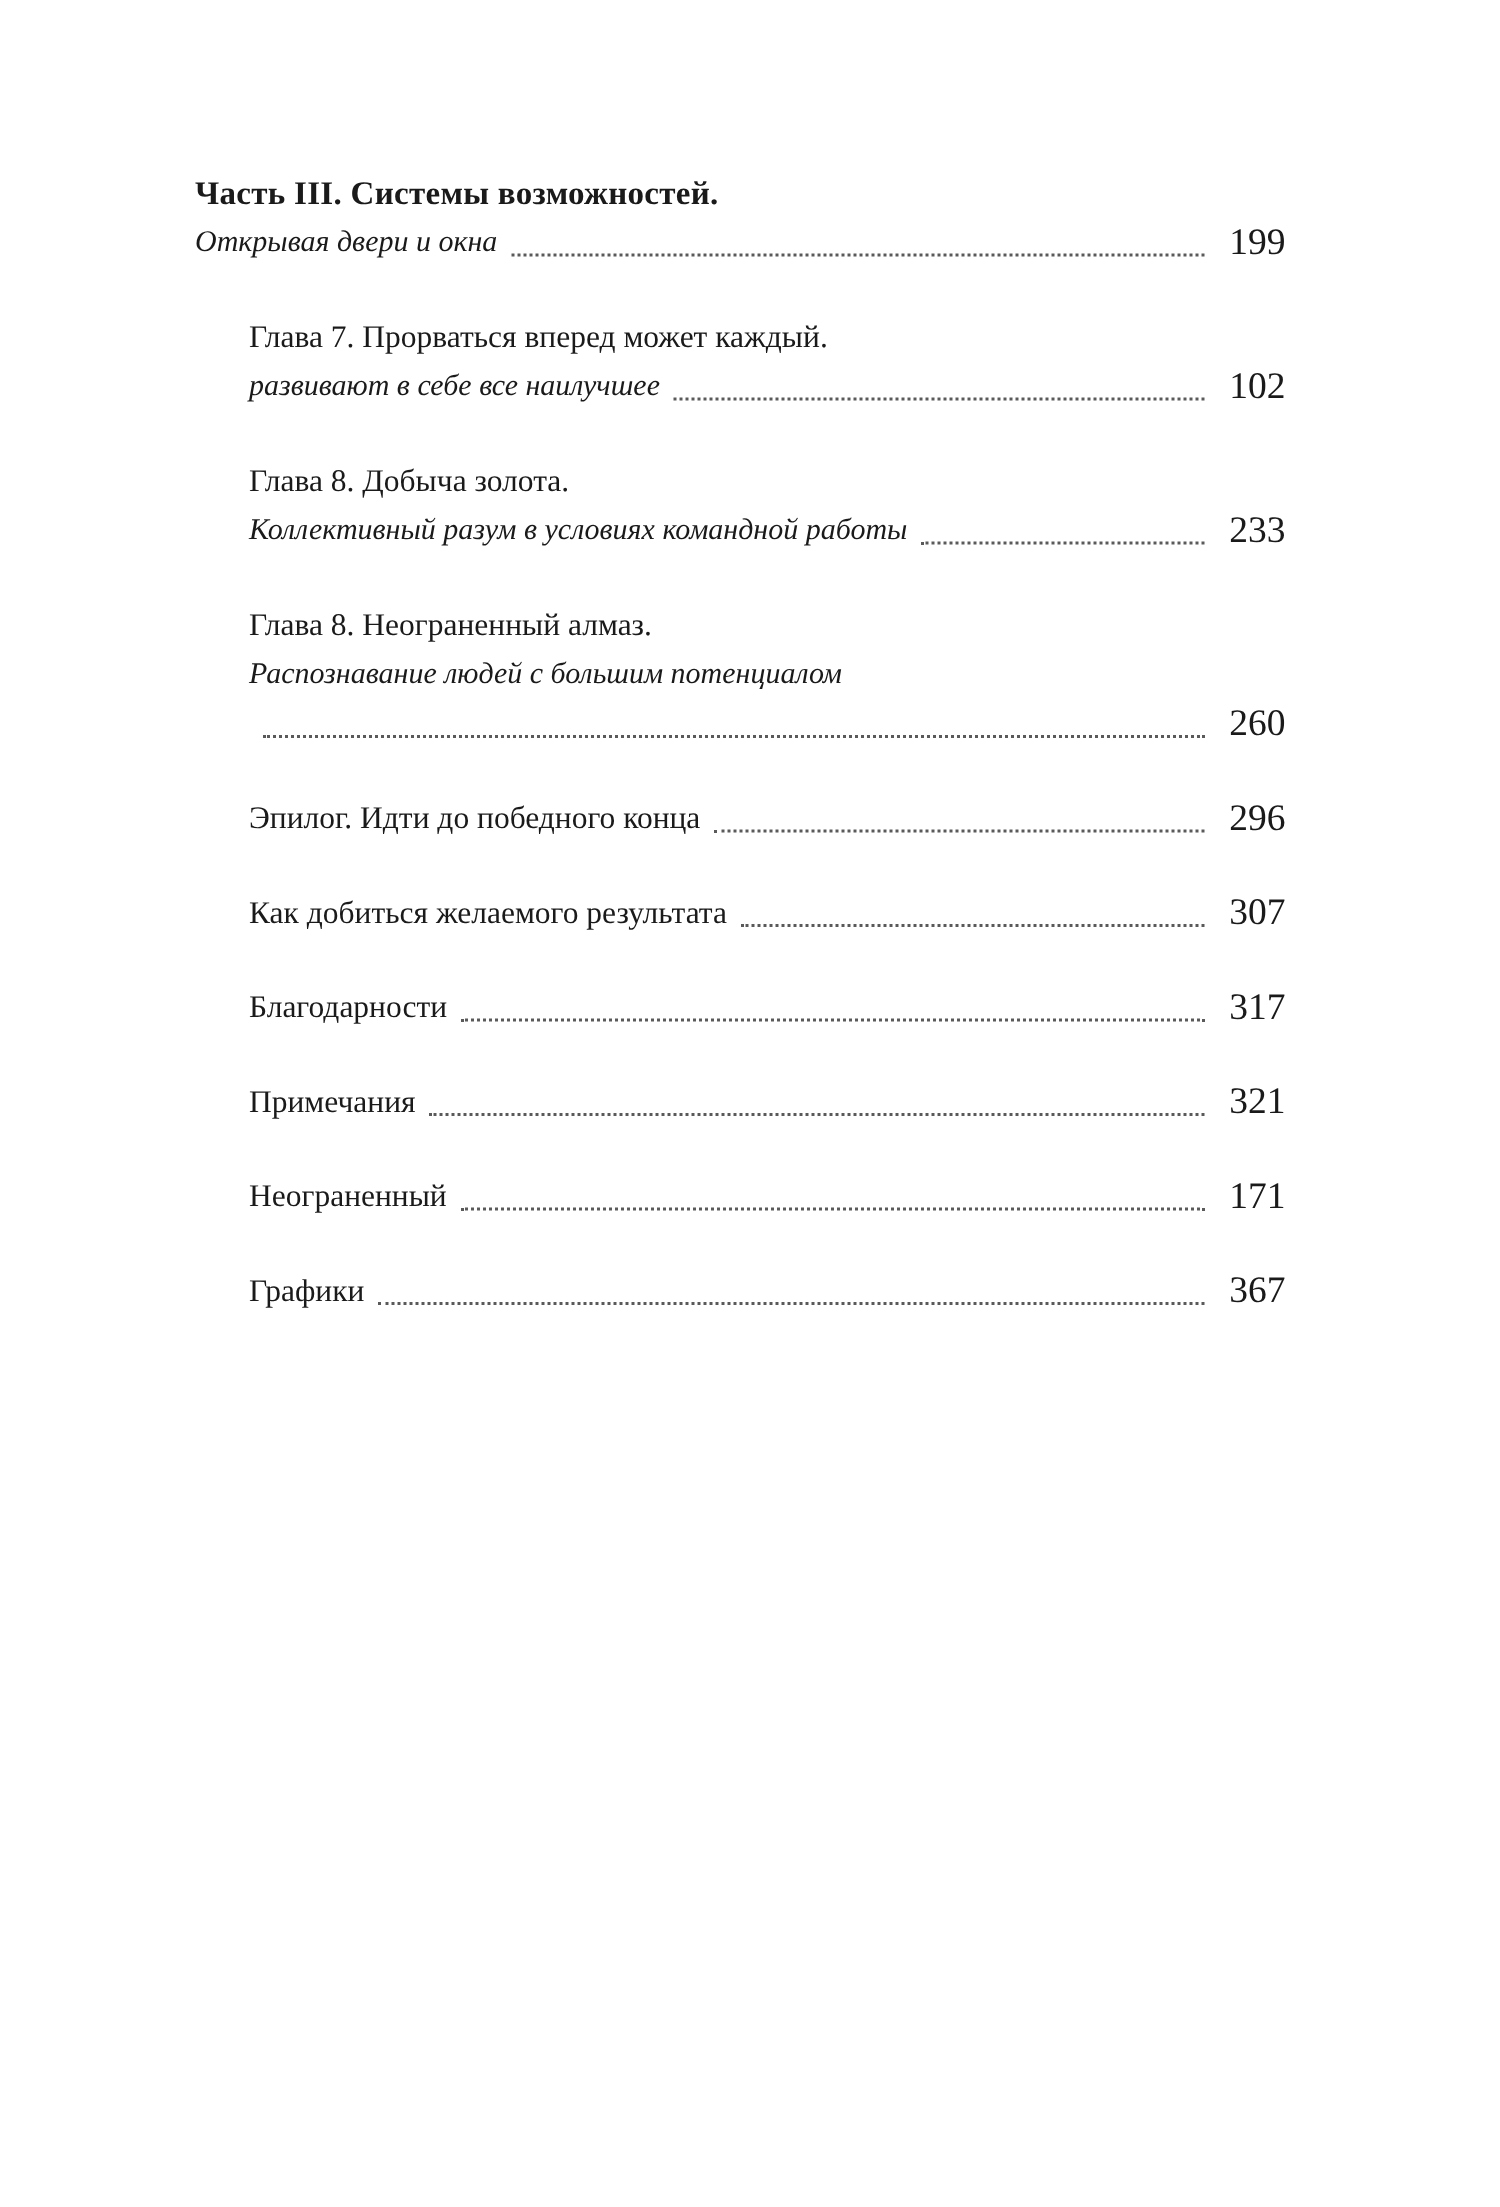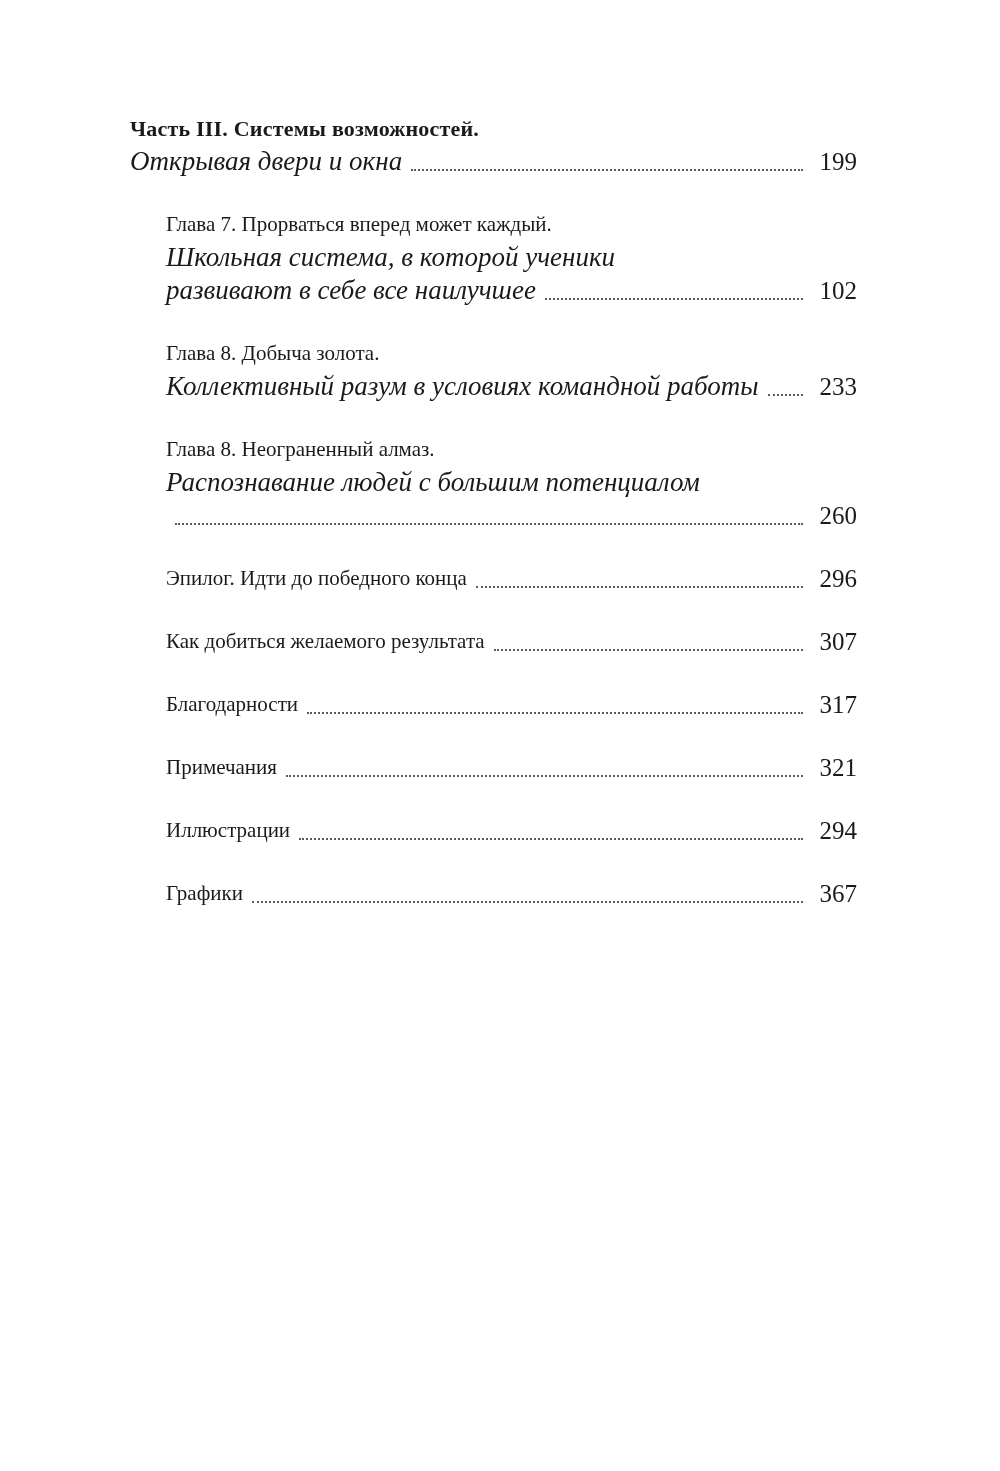--- a/index.html
+++ b/index.html
@@ -35,21 +35,21 @@
   .line-text {
     white-space: pre-wrap;
   }
   .line-text.bold {
     font-weight: bold;
     font-size: 22px;
     letter-spacing: 0.2px;
   }
   .line-text.italic {
     font-style: italic;
-    font-size: 27px;
+    font-size: 20px;
   }
   .line-text.regular {
     font-style: normal;
   }
   .leader {
     flex: 1 1 auto;
     margin: 0 10px 0 9px;
     border-bottom: 2px dotted #5a5a5a;
     align-self: flex-end;
     position: relative;
@@ -76,23 +76,20 @@
         </div>
         <div class="toc-line">
           <span class="line-text italic">Открывая двери и окна</span>
           <span class="leader"></span>
           <span class="page-num">199</span>
         </div>
       </div>
       <div class="toc-section chapter">
         <div class="toc-line">
           <span class="line-text regular">Глава 7. Прорваться вперед может каждый.</span>
-        </div>
-        <div class="toc-line">
-          <span class="line-text italic">Школьная система, в которой ученики</span>
         </div>
         <div class="toc-line">
           <span class="line-text italic">развивают в себе все наилучшее</span>
           <span class="leader"></span>
           <span class="page-num">102</span>
         </div>
       </div>
       <div class="toc-section chapter">
         <div class="toc-line">
           <span class="line-text regular">Глава 8. Добыча золота.</span>
@@ -138,23 +135,23 @@
       </div>
       <div class="toc-section single">
         <div class="toc-line">
           <span class="line-text regular">Примечания</span>
           <span class="leader"></span>
           <span class="page-num">321</span>
         </div>
       </div>
       <div class="toc-section single">
         <div class="toc-line">
-          <span class="line-text regular">Иллюстрации</span>
+          <span class="line-text regular">Неограненный</span>
           <span class="leader"></span>
-          <span class="page-num">294</span>
+          <span class="page-num">171</span>
         </div>
       </div>
       <div class="toc-section single">
         <div class="toc-line">
           <span class="line-text regular">Графики</span>
           <span class="leader"></span>
           <span class="page-num">367</span>
         </div>
       </div>
     </div>

